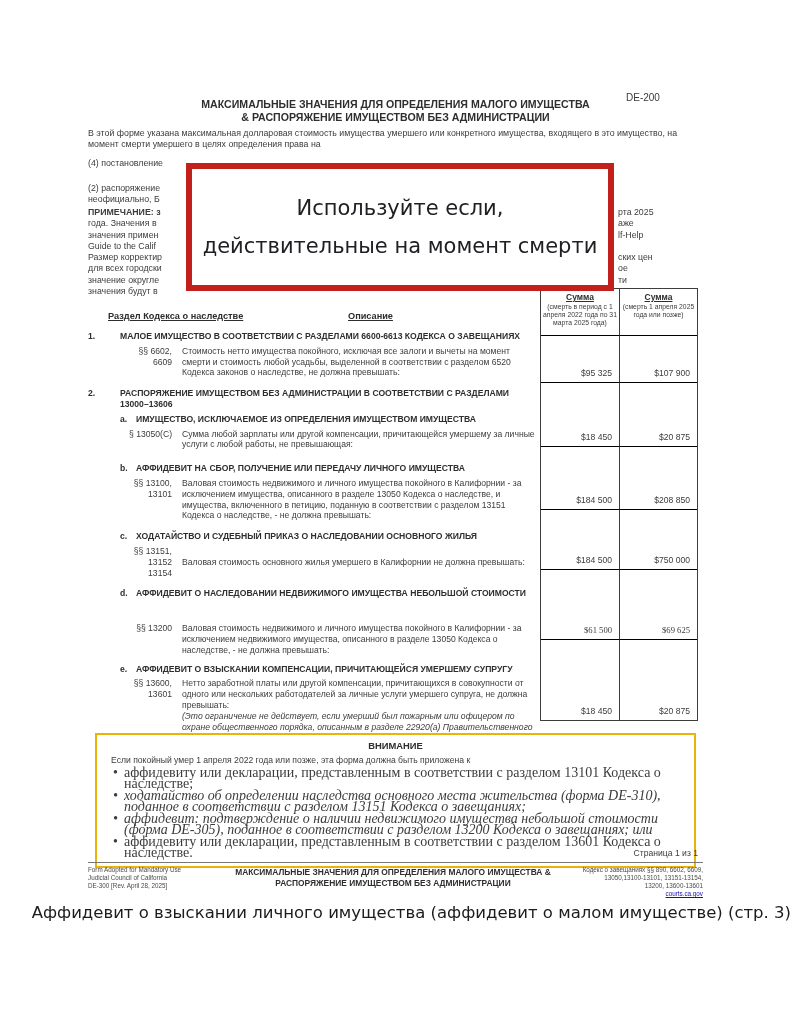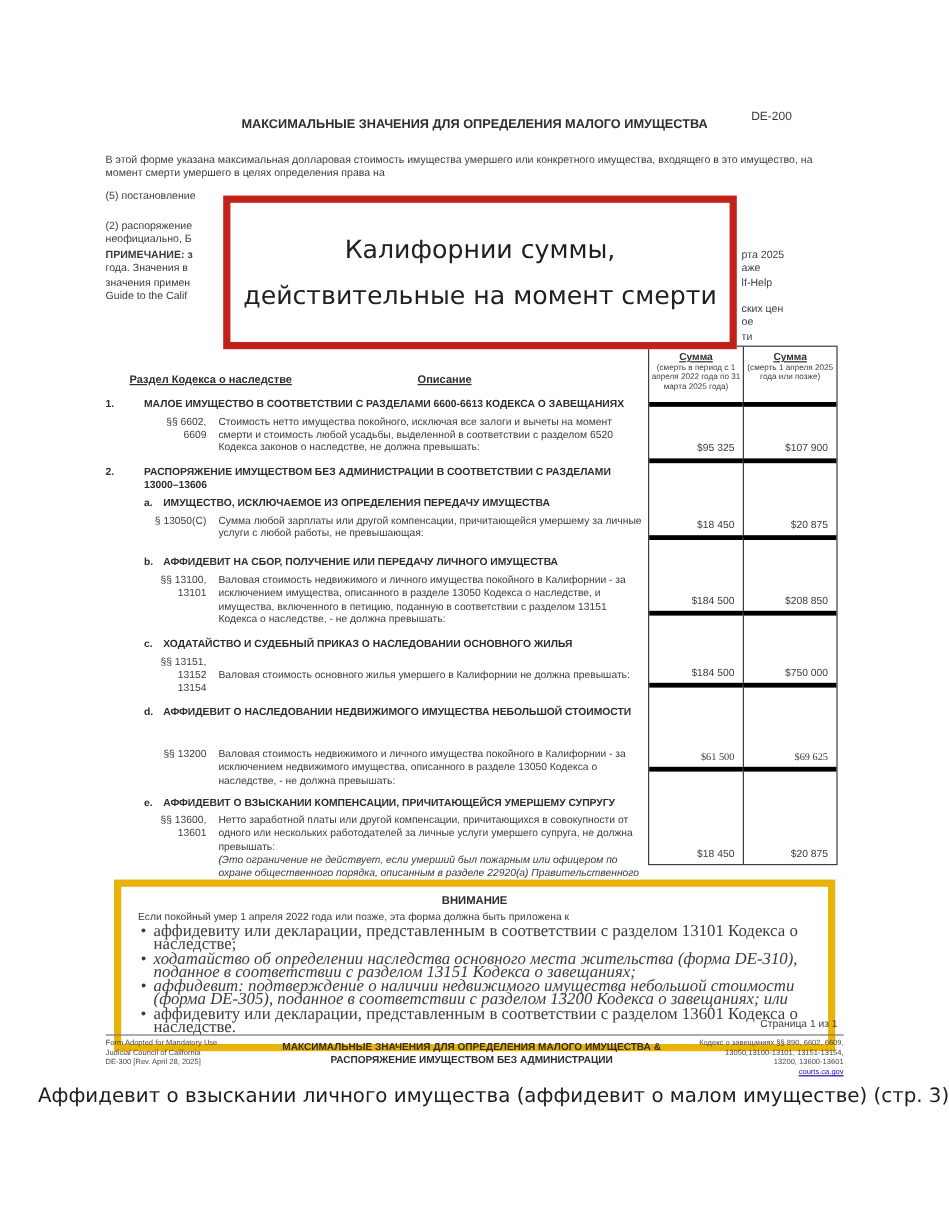--- a/index.html
+++ b/index.html
@@ -45,32 +45,32 @@
              margin-left:32px;margin-bottom:4px;}
   .detail{display:grid;grid-template-columns:58px 1fr;column-gap:10px;margin-left:26px;}
   .code{text-align:right;white-space:pre-line;}
   .mb10{margin-bottom:10px;} .mb11{margin-bottom:13px;} .mb8{margin-bottom:8px;margin-top:24px;}
   .italic{font-style:italic;}
   .desc-offset{margin-top:10.8px;}
 
   
   .amt{top:288px;left:540px;width:158px;border:1px solid #3d3d3d;box-sizing:border-box;
        display:grid;grid-template-columns:1fr 1fr;background:#fff;}
-  .amt .cell{border-top:4px solid #000000;box-sizing:border-box;
+  .amt .cell{border-top:1px solid #000000;box-sizing:border-box;
              display:flex;align-items:flex-end;justify-content:flex-end;
              padding:3px 7px 4px 3px;font-size:8.6px;color:#3c3c3c;}
   .amt .c2{border-left:1px solid #3d3d3d;}
   .amt .head{border-top:none;align-items:flex-start;justify-content:center;
              text-align:center;padding:3px 2px;display:block;height:46px;}
   .amt .head .h1{font-size:8.5px;font-weight:bold;text-decoration:underline;color:#2e2e2e;}
   .amt .head .h2{font-size:6.8px;line-height:8px;color:#3c3c3c;margin-top:1px;}
   .r1{height:47px;} .r2{height:64px;} .r3{height:63px;} .r4{height:60px;} .r5{height:70px;font-family:Liberation Serif, serif;} .r6{height:81px;}
 
   
-  .attention{top:733px;left:95px;width:601px;box-sizing:border-box;border:6px solid #eab308;
+  .attention{top:733px;left:95px;width:601px;box-sizing:border-box;border:2px solid #eab308;
              padding:5px 14px 7px 14px;background:#fff;}
   .attention .att-title{text-align:center;font-weight:bold;font-size:9.4px;color:#2e2e2e;margin-bottom:4px;}
   .attention .att-intro{font-size:8.6px;color:#3c3c3c;margin-bottom:2px;}
   .attention ul{margin:0;padding:0;list-style:none;}
   .attention li{font-size:14px;line-height:11px;color:#3c3c3c;padding-left:13px;position:relative;margin-bottom:1px;font-family:Liberation Serif, serif;}
   .attention li::before{content:"•";position:absolute;left:2px;}
 
   .pagenum{top:848px;left:540px;width:158px;text-align:right;font-size:8.6px;color:#3c3c3c;}
 
   
@@ -86,50 +86,57 @@
 </style>
 </head>
 <body>
 
 <div class="page">
 
   <div class="abs form-num">DE-200</div>
 
   <div class="abs title">
     <div>МАКСИМАЛЬНЫЕ ЗНАЧЕНИЯ ДЛЯ ОПРЕДЕЛЕНИЯ МАЛОГО ИМУЩЕСТВА</div>
+    <div>&amp; РАСПОРЯЖЕНИЕ ИМУЩЕСТВОМ БЕЗ АДМИНИСТРАЦИИ</div>
   </div>
 
   <div class="abs intro">В этой форме указана максимальная долларовая стоимость имущества умершего или конкретного имущества, входящего в это имущество, на момент смерти умершего в целях определения права на</div>
 
-  <div class="abs frag frag-1">(5) постановление</div>
+  <div class="abs frag frag-1">(4) постановление</div>
   <div class="abs frag frag-2a">(2) распоряжение</div>
   <div class="abs frag frag-2b">неофициально, Б</div>
 
   <div class="abs fragcol note-left">
     <div class="bold">ПРИМЕЧАНИЕ: з</div>
     <div>года. Значения в</div>
     <div>значения примен</div>
     <div>Guide to the Calif</div>
   </div>
   <div class="abs fragcol note-right">
     <div>рта 2025</div>
     <div>аже</div>
     <div>lf-Help</div>
     <div></div>
   </div>
 
+  <div class="abs fragcol adj-left">
+    <div>Размер корректир</div>
+    <div>для всех городски</div>
+    <div>значение округле</div>
+    <div>значения будут в</div>
+  </div>
   <div class="abs fragcol adj-right">
     <div>ских цен</div>
     <div>ое</div>
     <div>ти</div>
     <div></div>
   </div>
 
   <div class="abs callout" style="border-color: rgb(194, 32, 26);">
-    <div>Калифорнии суммы,</div>
+    <div>Используйте если,</div>
     <div>действительные на момент смерти</div>
   </div>
 
   <div class="abs colhead colhead-code">Раздел Кодекса о наследстве</div>
   <div class="abs colhead colhead-desc">Описание</div>
 
   <div class="abs sections">
 
     <div class="sec-title">
       <span>1.</span>
@@ -141,21 +148,21 @@
       <span>Стоимость нетто имущества покойного, исключая все залоги и вычеты на момент смерти и стоимость любой усадьбы, выделенной в соответствии с разделом 6520 Кодекса законов о наследстве, не должна превышать:</span>
     </div>
 
     <div class="sec-title">
       <span>2.</span>
       <span>РАСПОРЯЖЕНИЕ ИМУЩЕСТВОМ БЕЗ АДМИНИСТРАЦИИ В СООТВЕТСТВИИ С РАЗДЕЛАМИ 13000–13606</span>
     </div>
 
     <div class="sub-title">
       <span>a.</span>
-      <span>ИМУЩЕСТВО, ИСКЛЮЧАЕМОЕ ИЗ ОПРЕДЕЛЕНИЯ ПЕРЕДАЧУ ИМУЩЕСТВА</span>
+      <span>ИМУЩЕСТВО, ИСКЛЮЧАЕМОЕ ИЗ ОПРЕДЕЛЕНИЯ ИМУЩЕСТВОМ ИМУЩЕСТВА</span>
     </div>
     <div class="detail mb11">
       <span class="code">§ 13050(C)</span>
       <span>Сумма любой зарплаты или другой компенсации, причитающейся умершему за личные услуги с любой работы, не превышающая:</span>
     </div>
 
     <div class="sub-title">
       <span>b.</span>
       <span>АФФИДЕВИТ НА СБОР, ПОЛУЧЕНИЕ ИЛИ ПЕРЕДАЧУ ЛИЧНОГО ИМУЩЕСТВА</span>
     </div>

